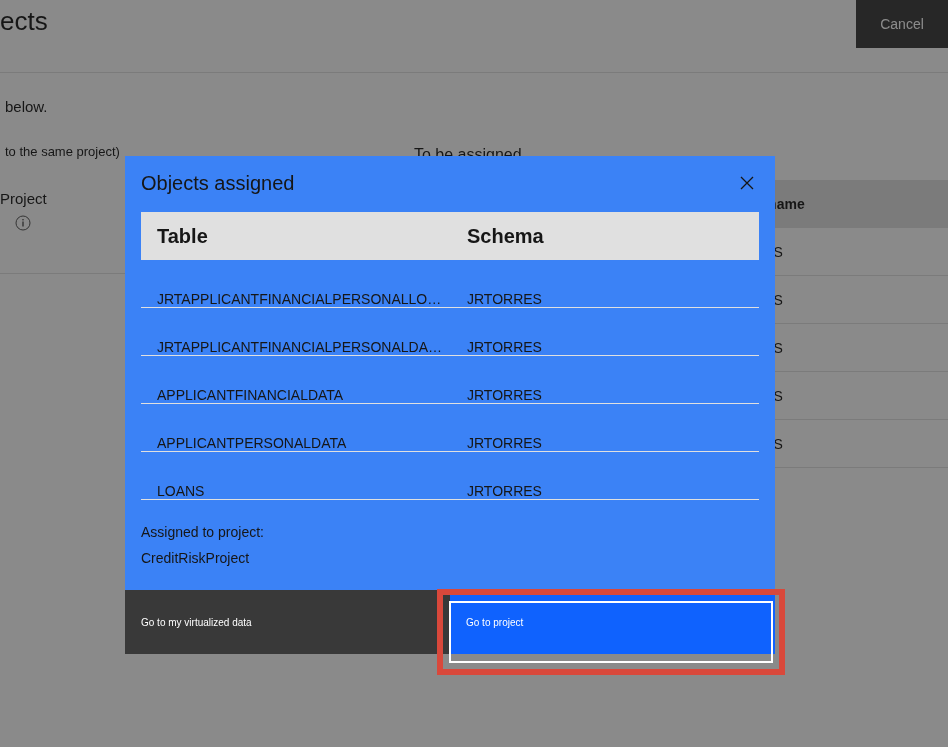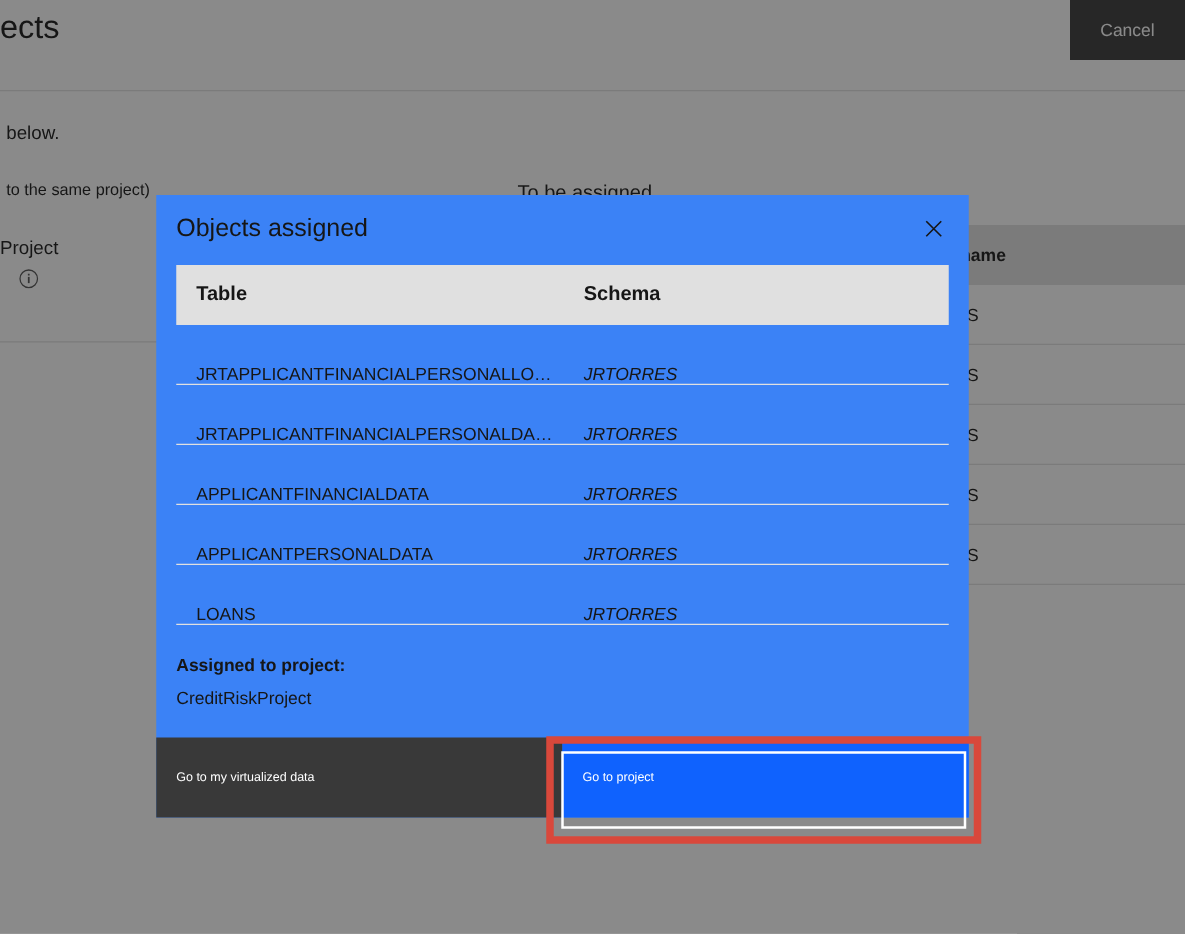--- a/index.html
+++ b/index.html
@@ -149,37 +149,37 @@
       cursor: pointer;
       font-size: 18px;
       color: #161616;
     }
     .modal-body { padding: 0 16px 24px 16px; }
     .modal-table-header {
       display: flex;
       background: #e0e0e0;
       height: 48px;
       align-items: center;
-      font-size: 16px;
+      font-size: 20px;
       font-weight: 600;
     }
     .th-table { width: 310px; padding-left: 16px; }
     .th-schema { flex: 1; padding-left: 16px; }
     .modal-row {
       display: flex;
       height: 48px;
       align-items: flex-end;
       border-bottom: 1px solid #e0e0e0;
       font-size: 14px;
       color: #161616;
     }
     .td-table { width: 310px; padding-left: 16px; overflow: hidden; white-space: nowrap; text-overflow: ellipsis; }
-    .td-schema { flex: 1; padding-left: 16px; font-style: italic; }
+    .td-schema { flex: 1; padding-left: 16px; }
     .assigned-block { padding-top: 24px; }
-    .assigned-label { font-size: 14px; font-weight: 700; color: #161616; }
+    .assigned-label { font-size: 14px; font-weight: 400; color: #161616; }
     .assigned-project { font-size: 14px; color: #161616; margin-top: 10px; }
     .modal-footer { display: flex; height: 64px; }
     .footer-btn {
       flex: 1;
       display: flex;
       align-items: center;
       padding-left: 16px;
       font-size: 10px;
       color: #fff;
       cursor: pointer;

